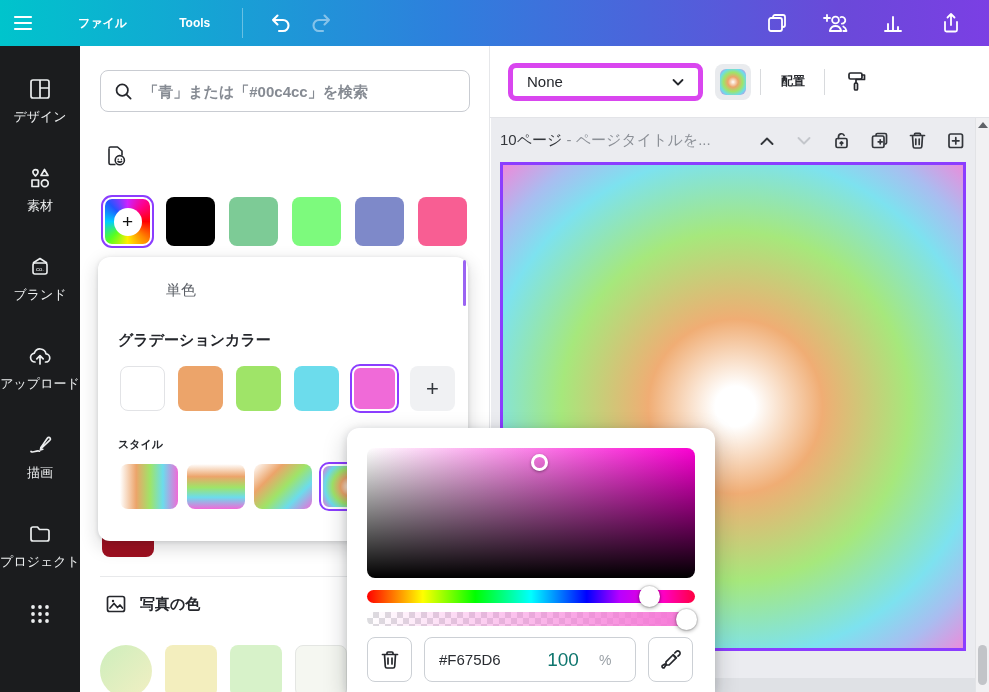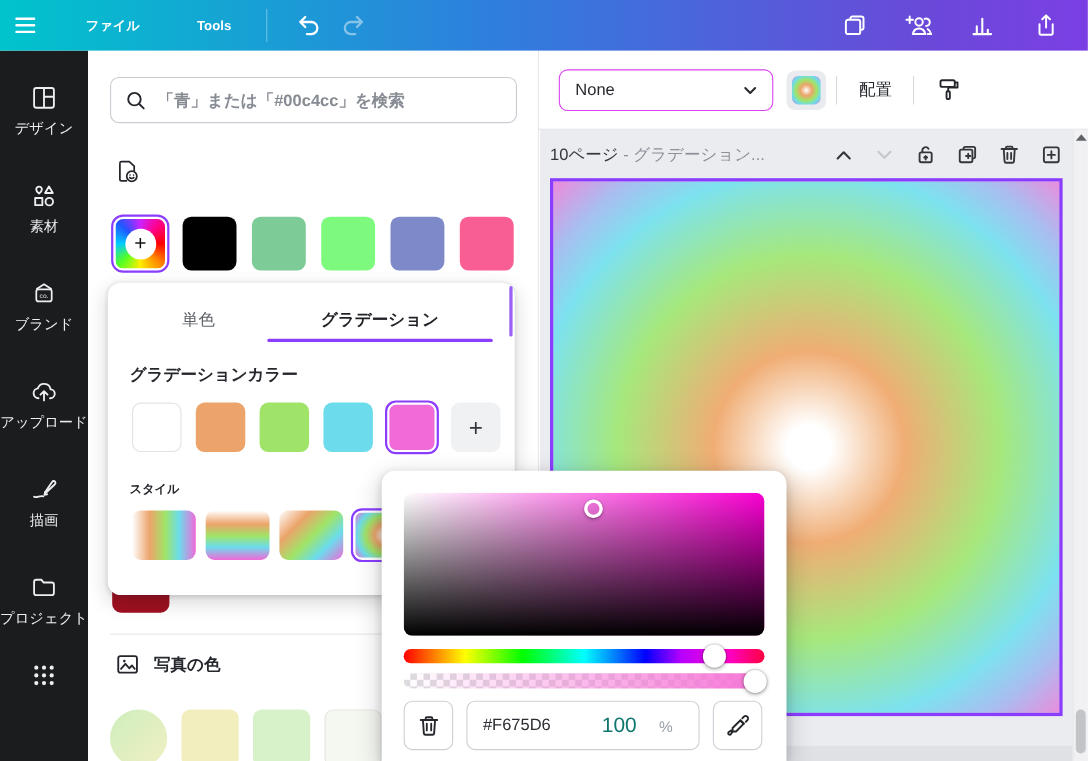--- a/index.html
+++ b/index.html
@@ -113,27 +113,27 @@
   .picker-row { position:absolute; left:20px; top:209px; display:flex; gap:12px; align-items:center; }
   .pk-btn { width:45px; height:45px; border:1px solid #ccd0d5; border-radius:8px; background:#fff; display:flex; align-items:center; justify-content:center; cursor:pointer; }
   .hex-field { width:212px; height:45px; border:1px solid #ccd0d5; border-radius:8px; display:flex; align-items:center; padding:0 14px; gap:6px; }
   .hex-field input { border:none; outline:none; width:92px; font-size:15px; color:#2a2d32; font-family:inherit; }
   .hex-field .op { width:52px; text-align:center; font-size:19px; color:#0f766e; border:none; outline:none; font-family:inherit; }
   .hex-field .pct { font-size:14px; color:#9aa0a6; margin-left:4px; }
 
   
   .canvas-toolbar { position:absolute; left:490px; top:46px; width:499px; height:72px; background:#fff; border-bottom:1px solid #e3e4e8; z-index:4; display:flex; align-items:center; }
   .font-dd {
-    margin-left:18px; width:195px; height:38px; border:1px solid #d946ef; border-radius:8px;
+    margin-left:18px; width:195px; height:38px; border:5px solid #d946ef; border-radius:8px;
     display:flex; align-items:center; padding:0 12px 0 14px; font-size:15px; color:#25272c; cursor:pointer; justify-content:space-between;
   }
   .grad-btn { margin-left:12px; width:36px; height:36px; border-radius:8px; background:#e9ebee; display:flex; align-items:center; justify-content:center; cursor:pointer; }
   .grad-btn .mini { width:26px; height:26px; border-radius:6px; }
   .ct-div { width:1px; height:26px; background:#d8dadd; margin:0 10px 0 9px; }
-  .arrange { font-size:15px; font-weight:400; color:#25272c; padding:6px 10px; cursor:pointer; }
+  .arrange { font-size:12px; font-weight:700; color:#25272c; padding:6px 10px; cursor:pointer; }
   .roller { padding:4px 8px; cursor:pointer; }
 
   .workspace { position:absolute; left:491px; top:118px; width:484px; height:574px; background:#ebecf0; z-index:1; }
   .page-header { position:absolute; left:9px; top:12px; width:466px; display:flex; align-items:center; }
   .page-title { font-size:15px; color:#33363b; white-space:nowrap; cursor:text; }
   .page-title .suffix { color:#8c9097; }
   .ph-icons { margin-left:auto; display:flex; align-items:center; gap:17px; }
   .ph-ic { cursor:pointer; }
   .canvas-page {
     position:absolute; left:9px; top:44px; width:466px; height:489px;
@@ -306,21 +306,20 @@
     <div class="photo-sw photo-circle" id="photo-circle" style="background: linear-gradient(135deg, rgb(205, 238, 188), rgb(242, 239, 195));"></div>
     <div class="photo-sw" style="background: rgb(243, 238, 190);"></div>
     <div class="photo-sw" style="background: rgb(215, 242, 201);"></div>
     <div class="photo-sw bordered" style="background: rgb(245, 247, 241);"></div>
   </div>
 </div>
 
 <div class="tabcard">
   <div class="tabs">
     <div class="tab tab-solid">単色</div>
-    <div class="tab tab-grad">グラデーション</div>
   </div>
   <div class="card-scroll"></div>
 
   <div class="grad-label">グラデーションカラー</div>
   <div class="stop-row">
     <div class="stop stop-white" style="background: rgb(255, 255, 255);"></div>
     <div class="stop" style="background: rgb(236, 164, 106);"></div>
     <div class="stop" style="background: rgb(159, 228, 104);"></div>
     <div class="stop" style="background: rgb(108, 220, 236);"></div>
     <div class="stop stop-sel" style="background: rgb(240, 106, 216);"></div>
@@ -386,21 +385,21 @@
     <svg width="26" height="26" viewBox="0 0 26 26" fill="none" stroke="#25272c" stroke-width="1.7" stroke-linecap="round" stroke-linejoin="round">
         <rect x="6" y="4" width="13" height="6" rx="1.5"></rect>
         <path d="M19 6h2.5v4.5H13V14"></path>
         <rect x="11.5" y="14" width="3" height="7" rx="1"></rect>
       </svg>
   </div>
 </div>
 
 <div class="workspace">
   <div class="page-header">
-    <div class="page-title"><span>10ページ</span><span class="suffix"> - グラデーション...</span></div>
+    <div class="page-title"><span>10ページ</span><span class="suffix"> - ページタイトルを...</span></div>
     <div class="ph-icons">
       <svg class="ph-ic" width="20" height="20" viewBox="0 0 20 20" fill="none" stroke="#33363b" stroke-width="1.9" stroke-linecap="round" stroke-linejoin="round">
           <path d="m4.5 13 5.5-5.5L15.5 13"></path>
         </svg>
       <svg class="ph-ic" width="20" height="20" viewBox="0 0 20 20" fill="none" stroke="#c3c6cb" stroke-width="1.9" stroke-linecap="round" stroke-linejoin="round">
           <path d="m4.5 7 5.5 5.5L15.5 7"></path>
         </svg>
       <svg class="ph-ic" width="21" height="21" viewBox="0 0 21 21" fill="none" stroke="#33363b" stroke-width="1.7" stroke-linecap="round" stroke-linejoin="round">
           <rect x="5" y="8.5" width="11" height="9" rx="1.5"></rect>
           <path d="M7.5 8.5V6.8a3 3 0 0 1 5.6-1.5"></path>

